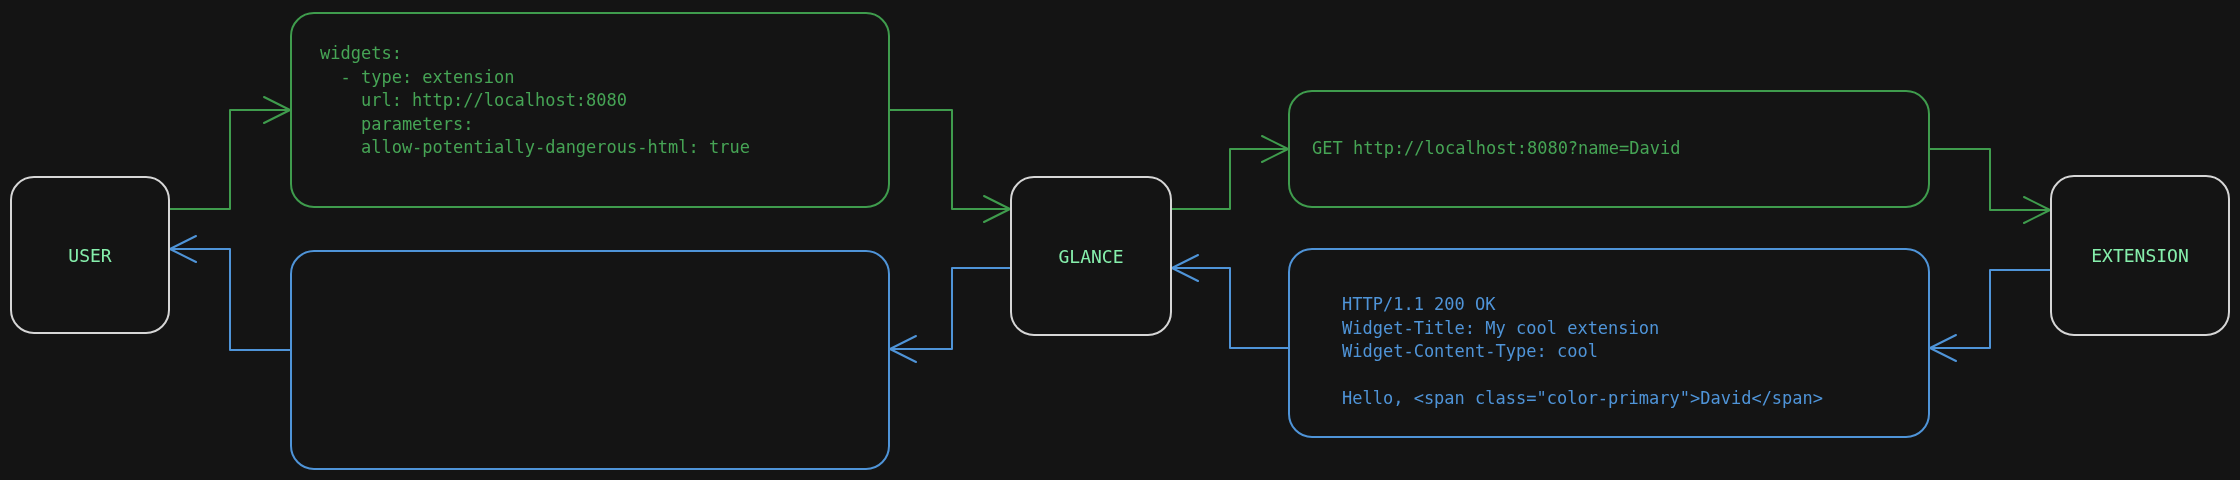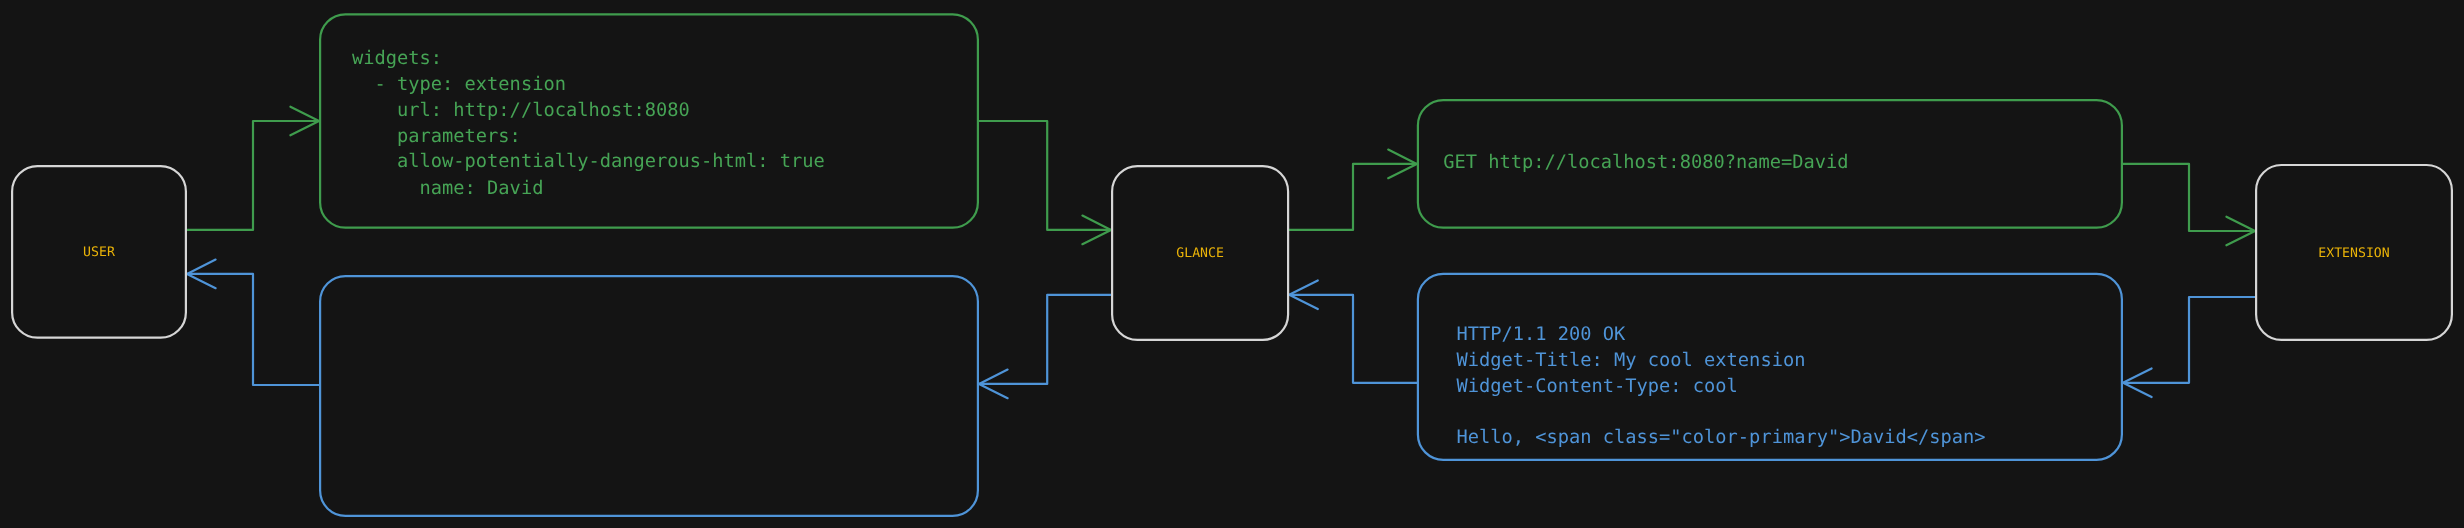--- a/index.html
+++ b/index.html
@@ -29,23 +29,24 @@
   .connectors path.green { stroke: #3f9c4d; }
   .connectors path.blue  { stroke: #4f94d8; }
 
   .node {
     position: absolute;
     border: 2px solid #d6d6d6;
     border-radius: 24px;
     display: flex;
     align-items: center;
     justify-content: center;
-    color: #eab308;
-    font-size: 12px;
+    color: #86efac;
+    font-size: 18px;
     box-sizing: border-box;
+    margin-top: 26px;
   }
   #node-user      { left: 10px;   top: 150px; width: 160px; height: 158px; }
   #node-glance    { left: 1010px; top: 150px; width: 162px; height: 160px; }
   #node-extension { left: 2050px; top: 149px; width: 180px; height: 161px; text-align: center; }
 
   .code-block {
     position: absolute;
     border-radius: 24px;
     box-sizing: border-box;
     font-size: 17px;
@@ -62,22 +63,22 @@
   #config-block {
     left: 290px; top: 12px; width: 600px; height: 196px;
     padding: 28px 0 0 28px;
   }
   #request-block {
     left: 1288px; top: 90px; width: 642px; height: 118px;
     display: flex; align-items: center;
     padding-left: 22px;
   }
   #response-block {
-    left: 1288px; top: 248px; width: 642px; height: 171px;
-    padding: 43px 0 0 34px;
+    left: 1288px; top: 248px; width: 642px; height: 190px;
+    padding: 43px 0 0 52px;
   }
   #widget-block {
     left: 290px; top: 250px; width: 600px; height: 220px;
   }
 </style>
 </head>
 <body>
 
 <div class="canvas">
 
@@ -111,21 +112,20 @@
   <div class="node" id="node-extension">
     <span>EXTENSION</span>
   </div>
 
   <div class="code-block green" id="config-block">
     <div class="code-line">widgets:</div>
     <div class="code-line">  - type: extension</div>
     <div class="code-line">    url: http://localhost:8080</div>
     <div class="code-line">    parameters:</div>
     <div class="code-line">    allow-potentially-dangerous-html: true</div>
-    <div class="code-line">      name: David</div>
   </div>
 
   <div class="code-block green" id="request-block">
     <div class="code-line">GET http://localhost:8080?name=David</div>
   </div>
 
   <div class="code-block blue" id="response-block">
     <div class="code-line">HTTP/1.1 200 OK</div>
     <div class="code-line">Widget-Title: My cool extension</div>
     <div class="code-line">Widget-Content-Type: cool</div>

